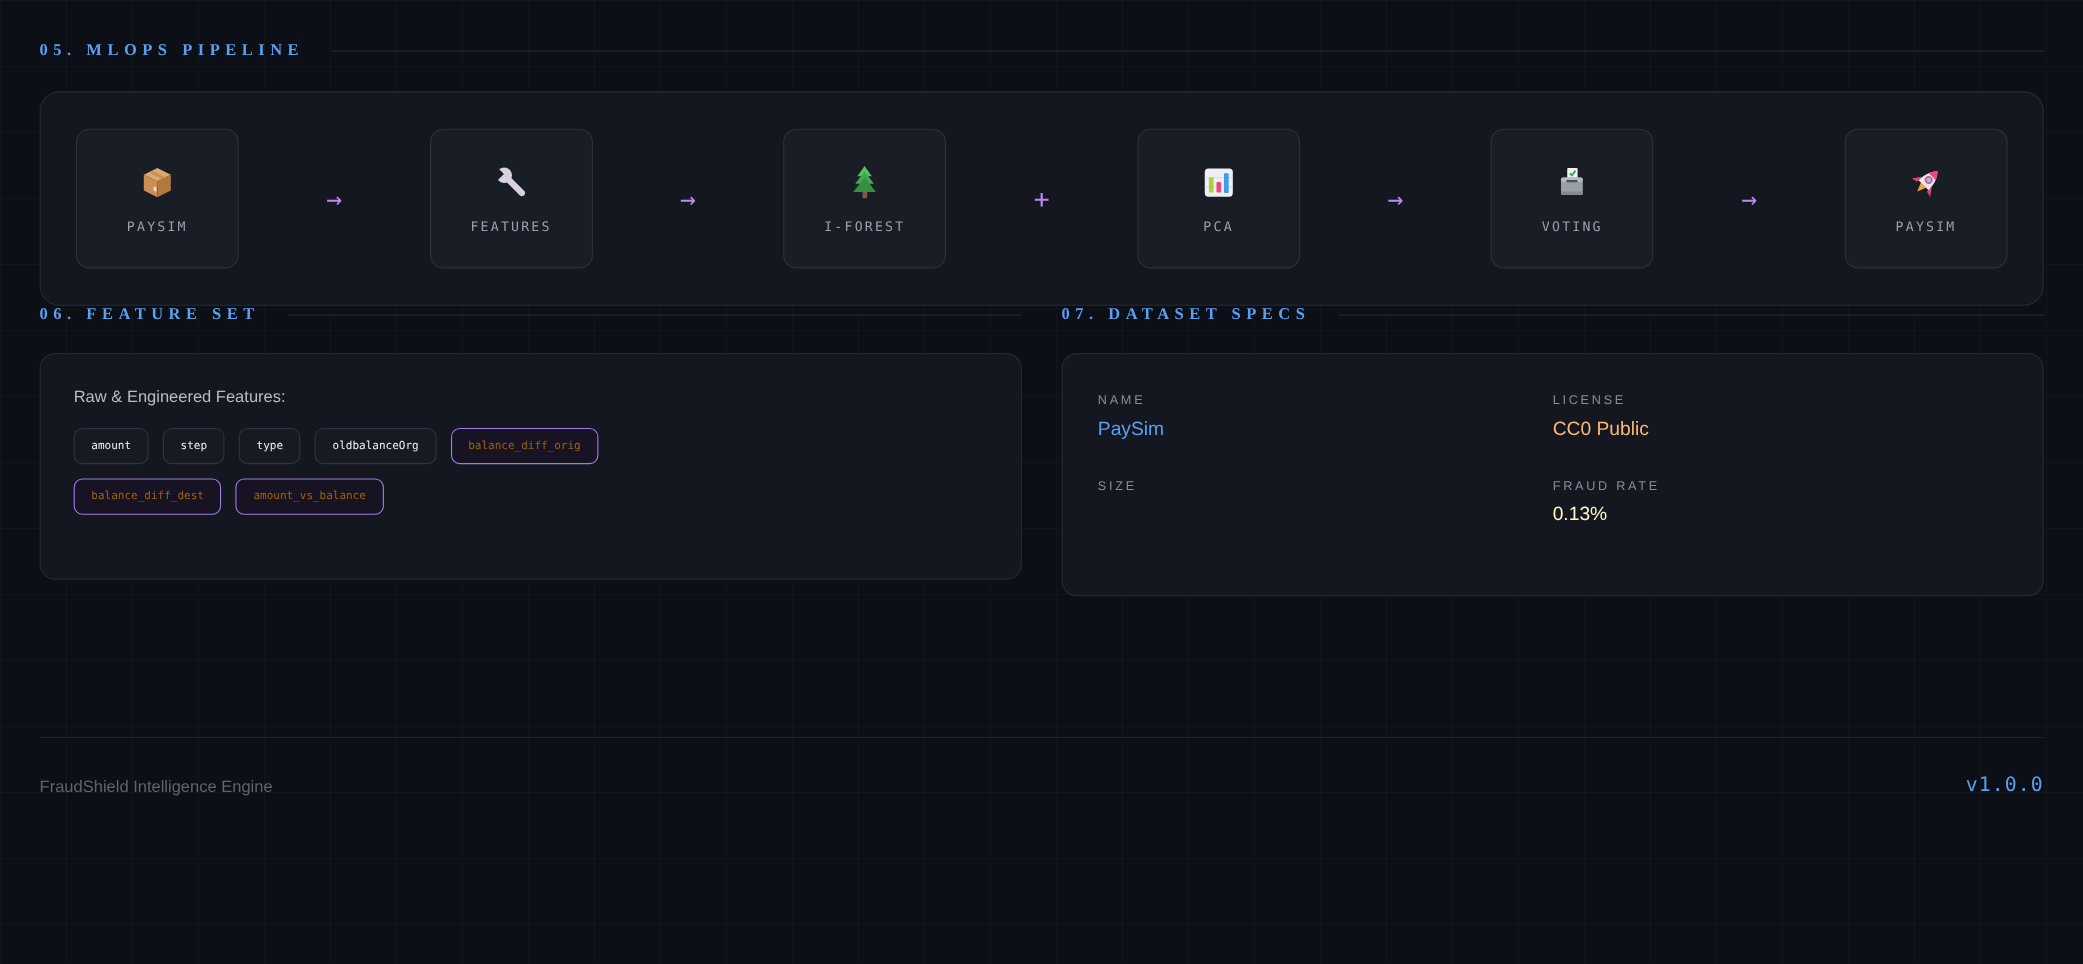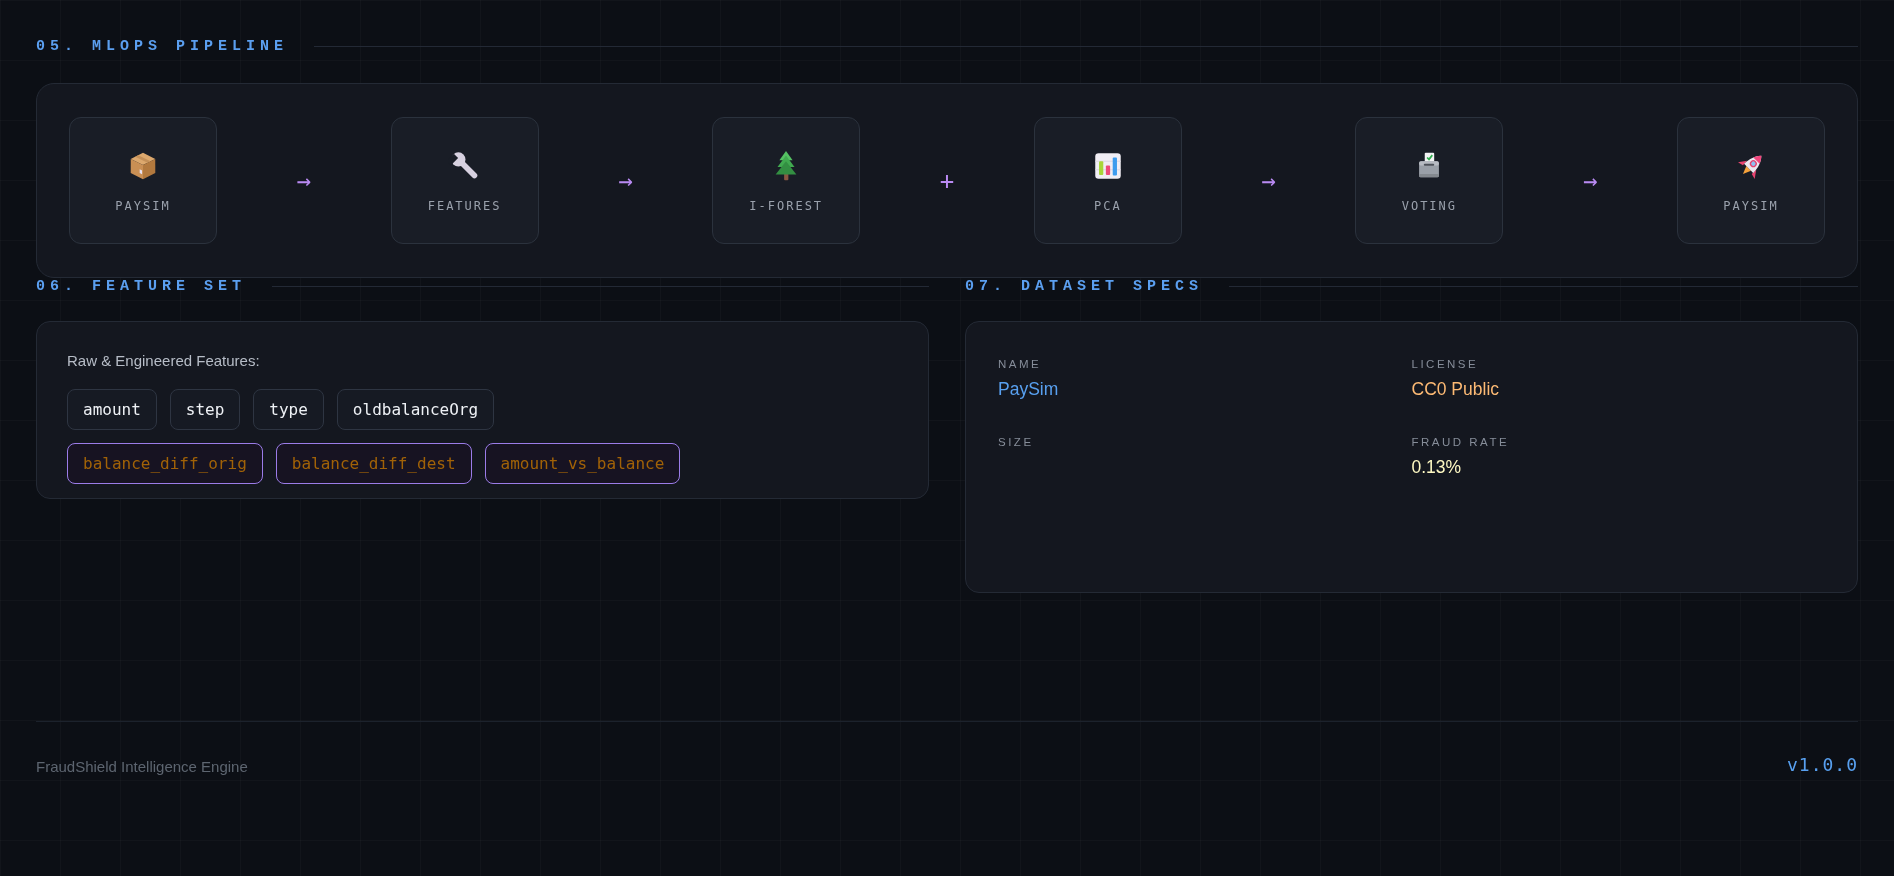--- a/index.html
+++ b/index.html
@@ -11,21 +11,21 @@
       linear-gradient(90deg, rgba(255,255,255,0.025) 1px, transparent 1px);
     background-size:60px 60px;
     font-family:"Liberation Sans", sans-serif;
     color:#e9ebef;
   }
   .page{padding:38px 36px 0 36px;box-sizing:border-box;}
 
   
   .sec-header{display:flex;align-items:center;gap:26px;}
   .sec-title{
-    font-family:Liberation Mono, monospace;
+    font-family:Liberation Serif, serif;
     font-size:15px;font-weight:700;letter-spacing:5px;
     color:#5b9ff0;white-space:nowrap;
   }
   .sec-rule{flex:1;height:1px;background:#232935;}
 
   
   .pipeline-panel{
     margin-top:28px;height:195px;box-sizing:border-box;
     background:#14171f;border:1px solid #242a35;border-radius:18px;
     display:flex;align-items:center;padding:0 32px;
@@ -46,33 +46,33 @@
     font-family:"DejaVu Sans Mono", monospace;
     font-size:24px;color:#b98af2;user-select:none;
   }
 
   
   .two-col{display:grid;grid-template-columns:1fr 1fr;gap:36px;}
   .panel{
     margin-top:26px;box-sizing:border-box;
     background:#14171f;border:1px solid #242a35;border-radius:14px;
   }
-  .features-panel{height:178px;padding:30px;}
+  .features-panel{height:206px;padding:30px;}
   .features-intro{font-size:15px;color:#b7bdc7;}
   .chips{margin-top:20px;display:flex;flex-wrap:wrap;gap:13px;max-width:620px;}
   .chip{
-    font-family:"DejaVu Sans Mono", monospace;font-size:16px;
+    font-family:"DejaVu Sans Mono", monospace;font-size:10px;
     padding:10px 15px;border-radius:8px;
     background:#161a23;border:1px solid #2e3542;color:#eef1f5;
     white-space:nowrap;
   }
   .chip.engineered{border-color:#9b7ce8;color:#a16207;background:#171322;}
 
   .specs-panel{
-    height:272px;padding:36px 32px;
+    height:221px;padding:36px 32px;
     display:grid;grid-template-columns:1fr 1fr;row-gap:36px;align-content:start;
   }
   .spec-label{font-size:11.5px;letter-spacing:2.5px;color:#868d99;}
   .spec-value{margin-top:9px;font-size:17.5px;}
   .spec-value.v-name{color:#58a0f0;}
   .spec-value.v-license{color:#fdba74;}
   .spec-value.v-size{color:#e9ebef;}
   .spec-value.v-fraud{color:#fef9c3;}
 
   

